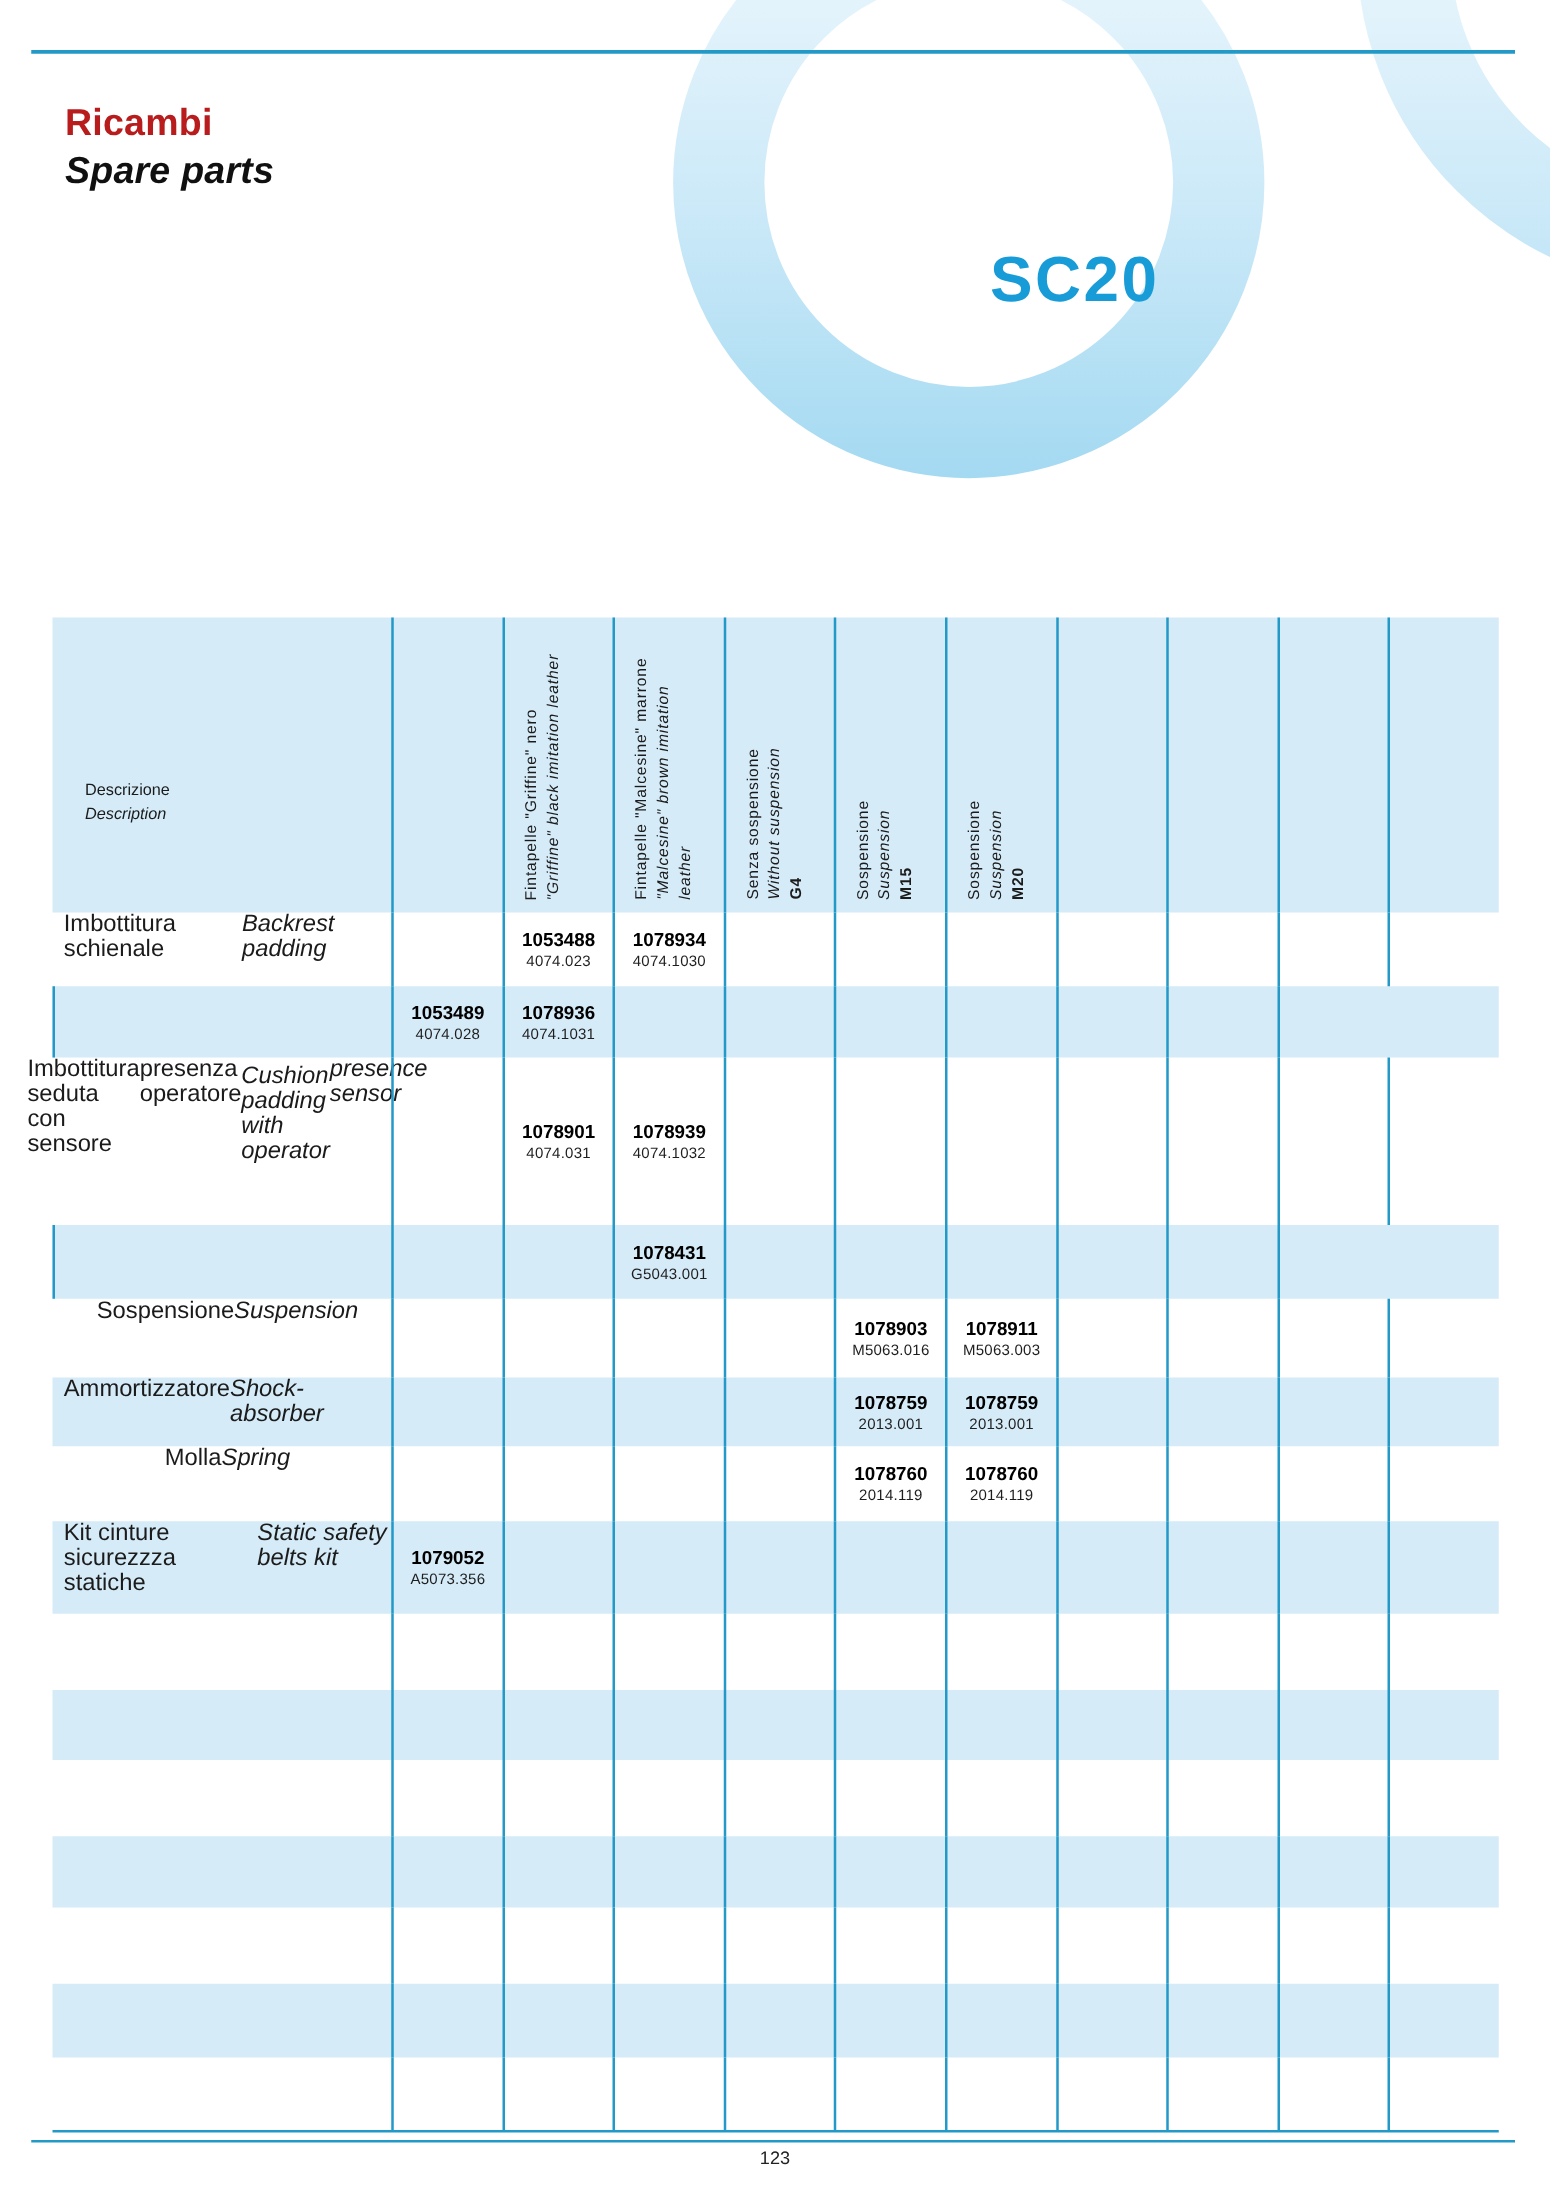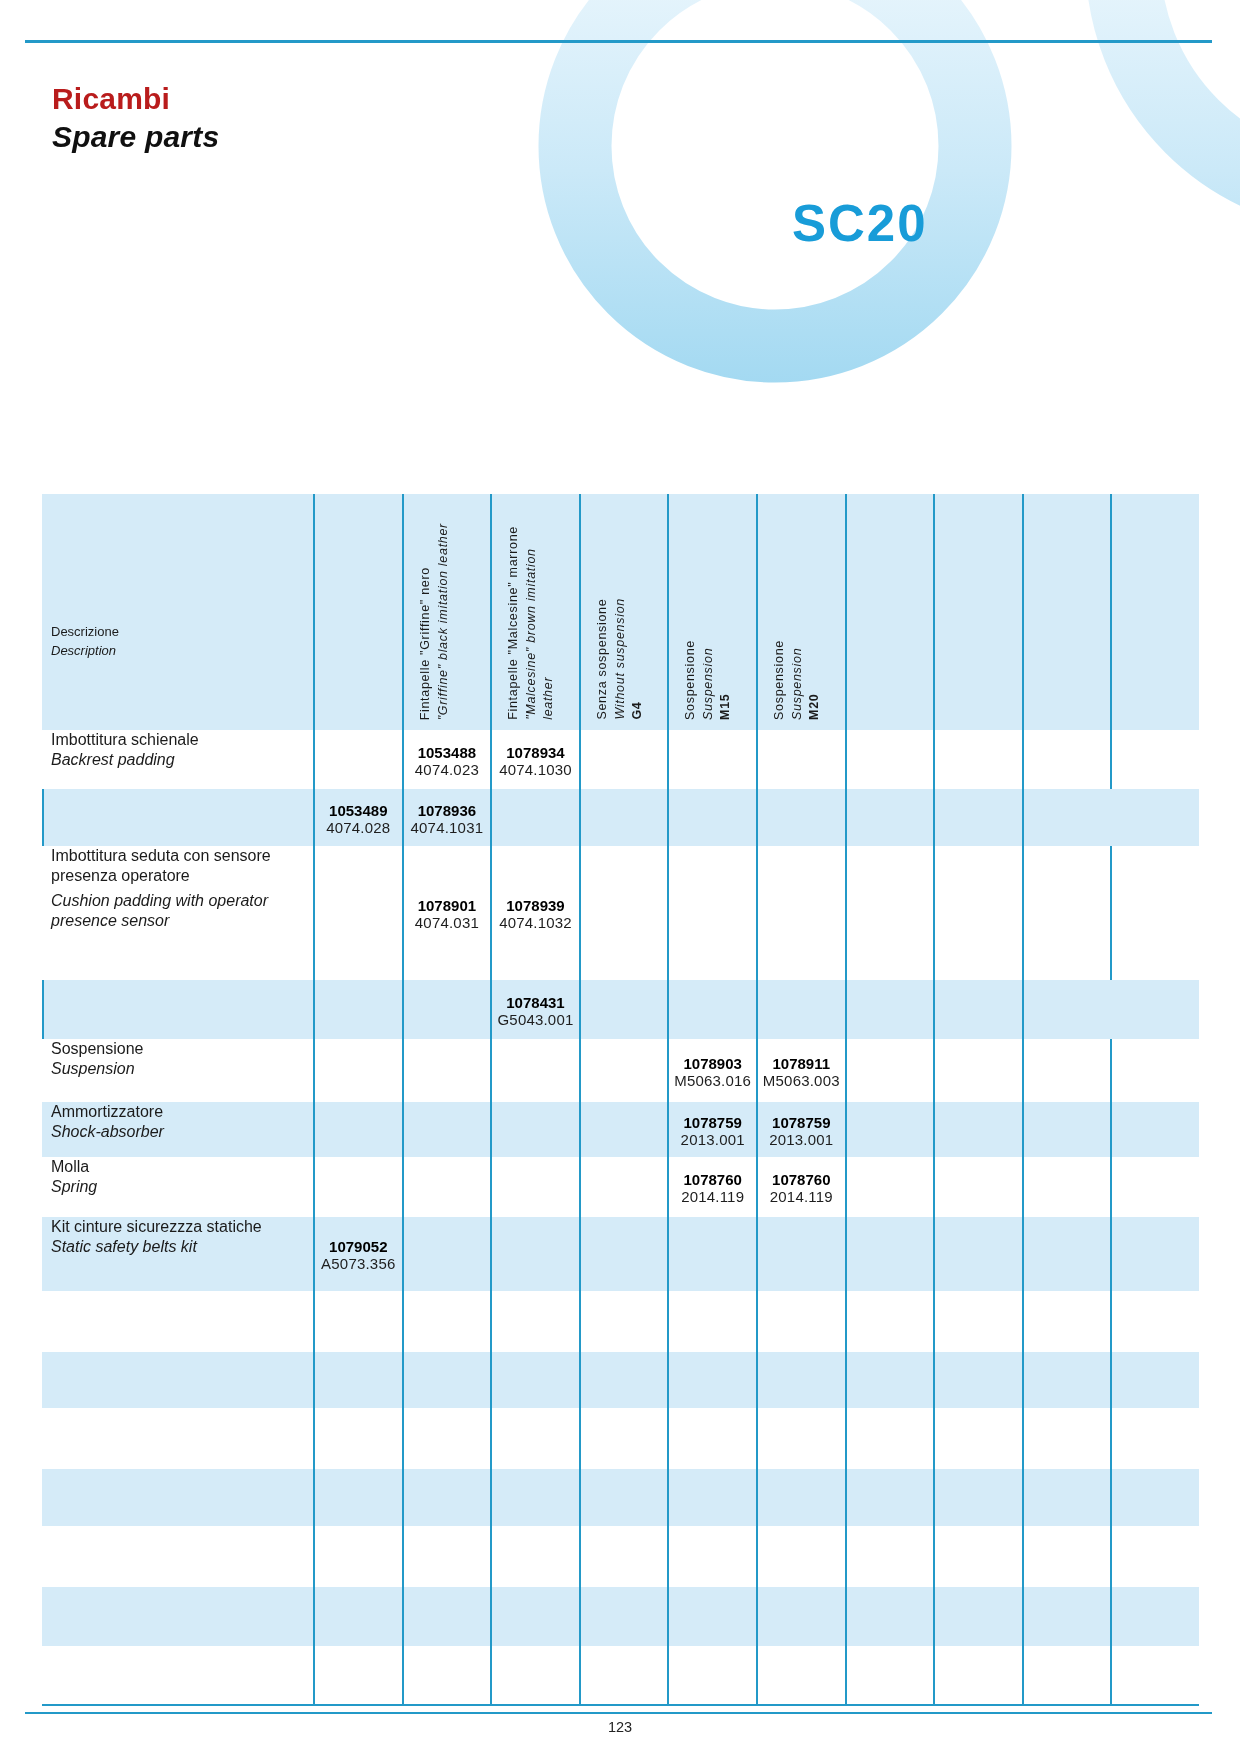--- a/index.html
+++ b/index.html
@@ -54,49 +54,49 @@
     grid-template-columns:271px repeat(10, 1fr);
   }
   .trow.striped{background:var(--stripe);}
   .cell{min-width:0;}
   .cell.bordered{border-left:2px solid var(--teal);}
 
   
   .header-row{height:236px;background:var(--stripe);}
   .desc-head{
     display:flex;flex-direction:column;justify-content:flex-end;
-    padding-left:9px;padding-bottom:70px;
+    padding-left:26px;padding-bottom:70px;
     font-size:13px;line-height:19px;
   }
   .desc-head .en{font-style:italic;}
   .hcell{display:flex;align-items:flex-end;}
   .rot{
     writing-mode:vertical-rl;
     transform:rotate(180deg);
     margin-left:13px;margin-bottom:10px;
     max-height:226px;
     font-size:12.5px;letter-spacing:0.7px;
   }
   .rot .rline{display:block;line-height:17.5px;white-space:nowrap;}
   .rot .rline.italic{font-style:italic;}
   .rot .rline.bold{font-weight:bold;}
 
   
   .desc-cell{
-    display:flex;flex-direction:column;justify-content:flex-start;
-    padding-left:9px;font-size:16px;line-height:20px;
+    display:flex;justify-content:center;
+    padding-left:9px;font-size:19px;line-height:20px;
   }
   .desc-cell .en-line{font-style:italic;}
   .desc-cell .en-first{margin-top:5px;}
   .val-cell{
     display:flex;flex-direction:column;justify-content:center;align-items:center;
     text-align:center;
   }
   .val-cell .part{font-size:15px;font-weight:bold;color:#000;line-height:17px;}
-  .val-cell .code{font-size:15px;color:#1e1e1e;line-height:13px;margin-top:2px;letter-spacing:0.2px;}
+  .val-cell .code{font-size:12px;color:#1e1e1e;line-height:13px;margin-top:2px;letter-spacing:0.2px;}
 </style>
 </head>
 <body>
 
 <div class="page">
 
   <svg class="rings" width="1240" height="1754" viewBox="0 0 1240 1754" aria-hidden="true">
     <defs>
       <linearGradient id="rg" gradientUnits="userSpaceOnUse" x1="0" y1="-60" x2="0" y2="400">
         <stop offset="0" stop-color="#ecf7fd"></stop>

